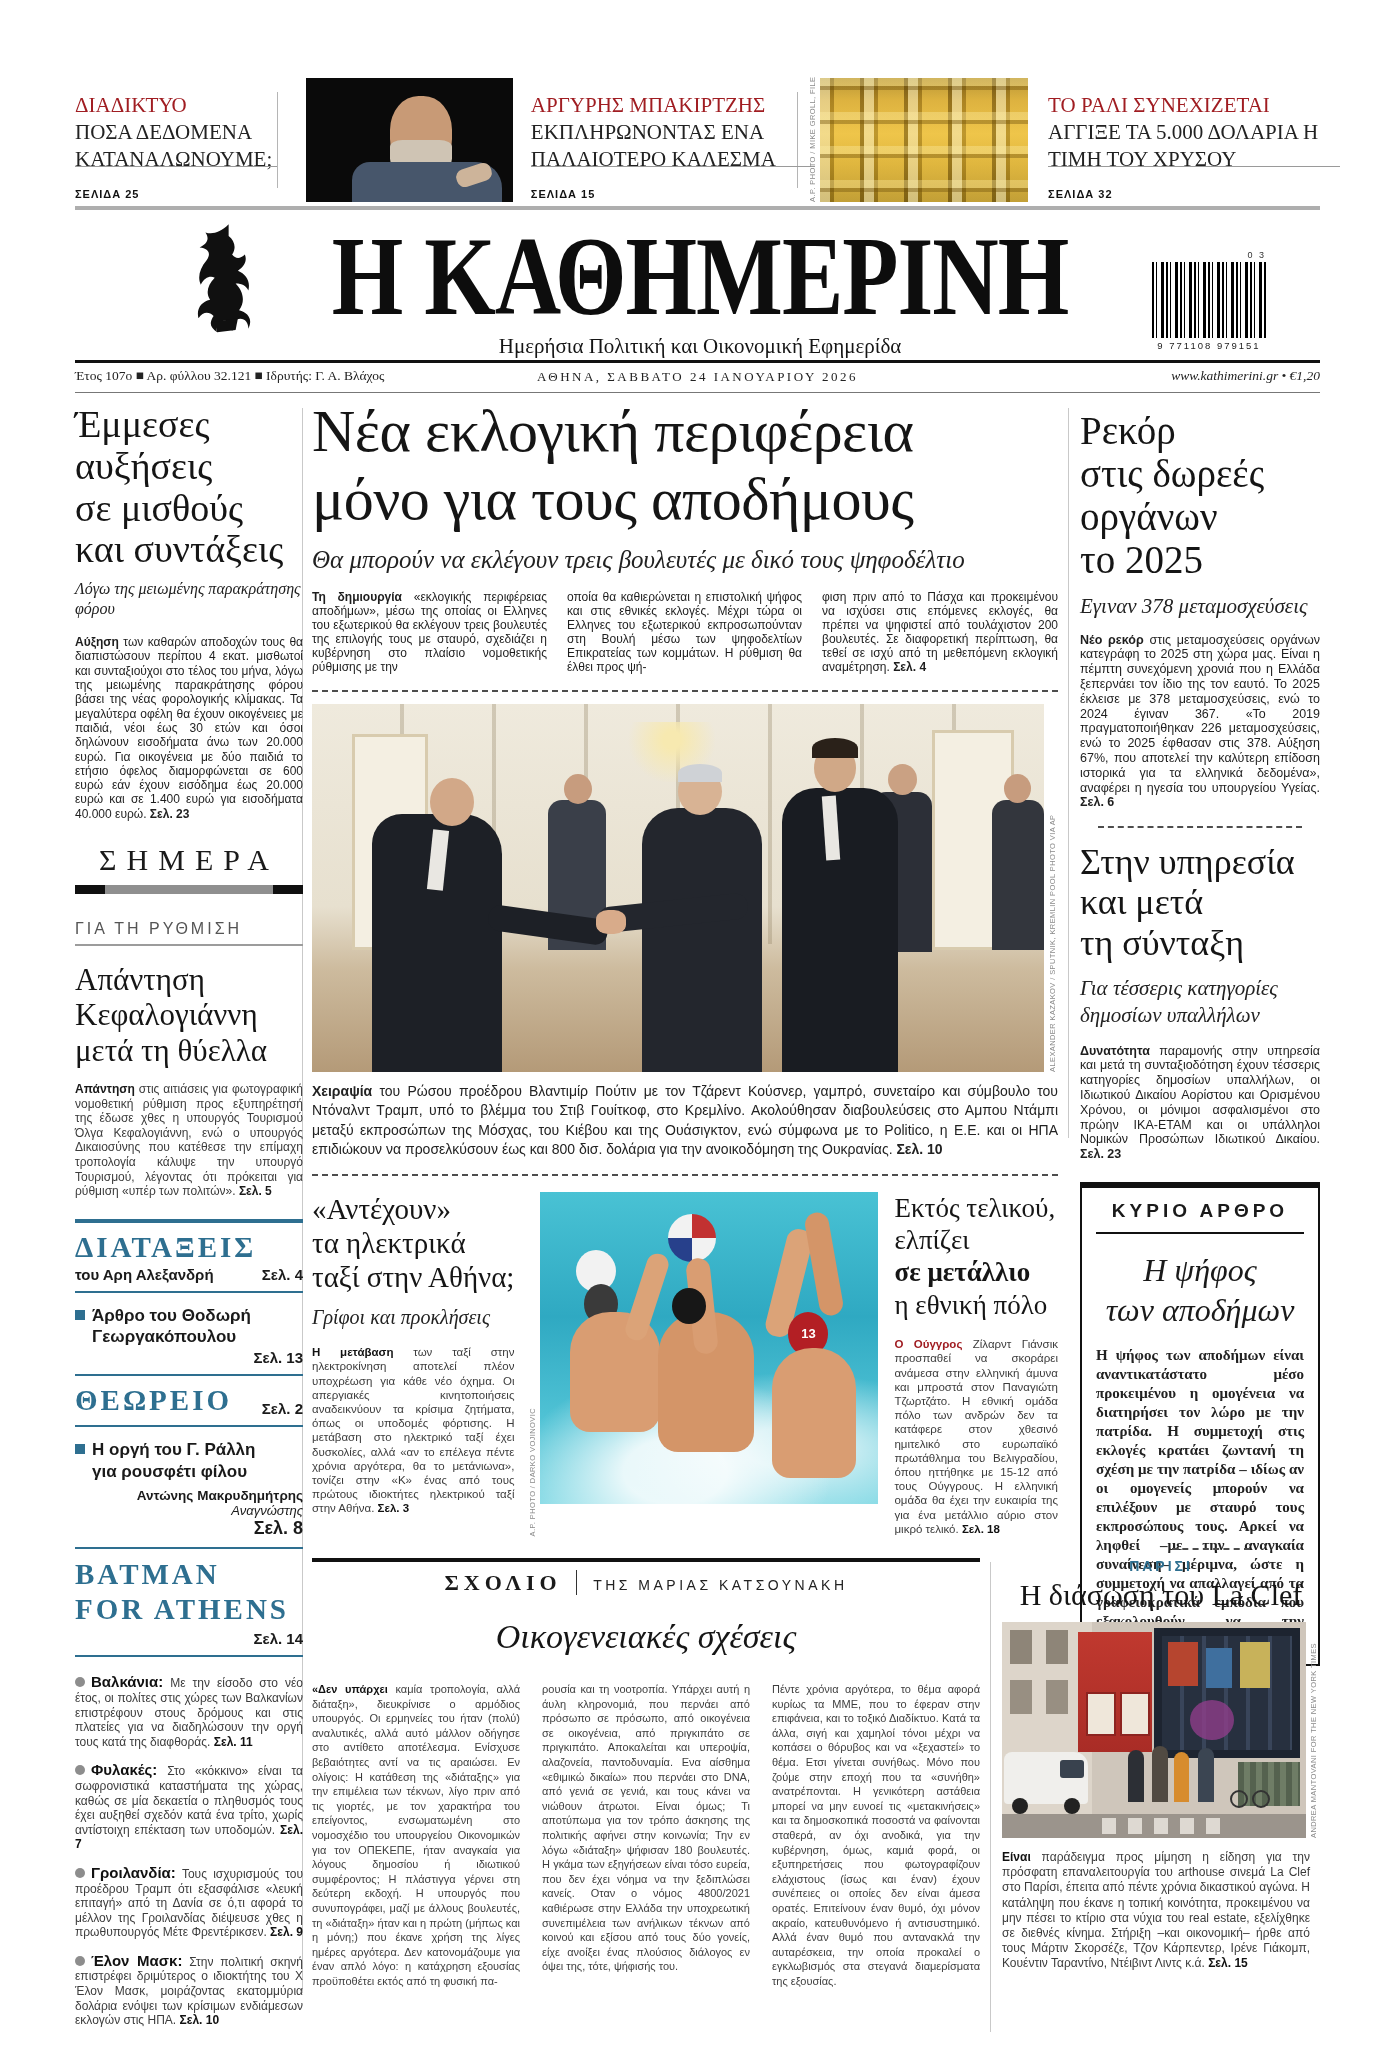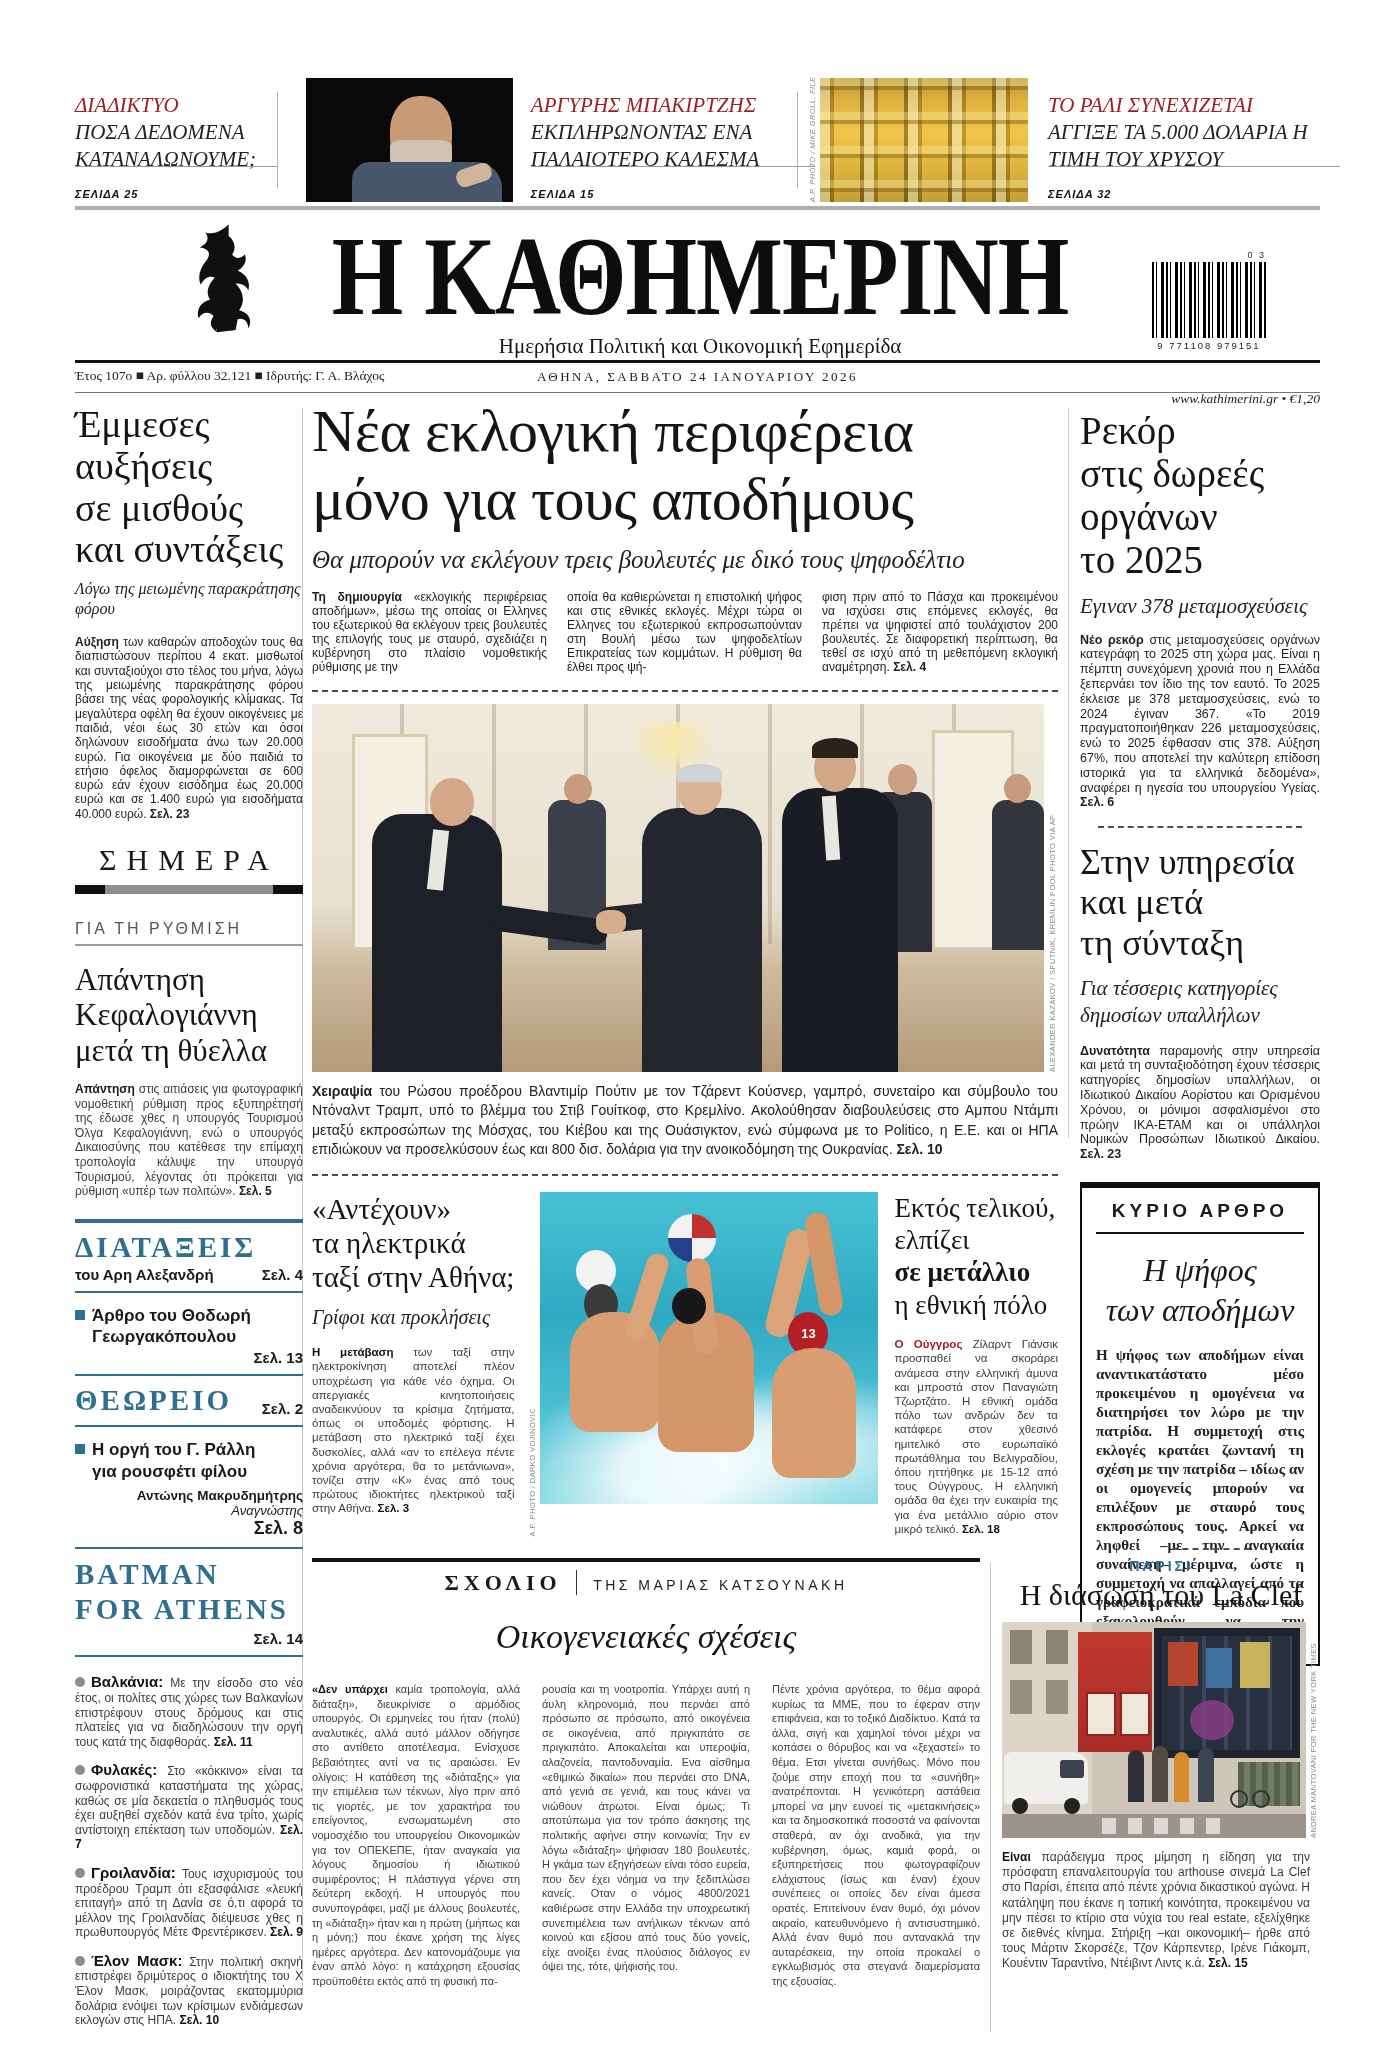--- a/index.html
+++ b/index.html
@@ -38,21 +38,21 @@
   
   .kyrio-box{border:2px solid #111;border-top-width:6px;padding:12px 14px 14px;}
   
   .ph{position:relative;overflow:hidden;}
   .suit{position:absolute;background:#23242b;border-radius:14px 14px 0 0;}
   .head{position:absolute;background:#c79c7e;border-radius:50%;}
 </style>
 </head>
 <body>
 
-<div class="abs" style="left:75px;top:78px;width:1245px;height:124px;display:flex;font-style:italic;">
+<div class="abs" style="left:75px;top:78px;width:1245px;height:124px;display:flex;">
   <div class="tcell" style="width:212px;padding-top:14px;height:124px;">
     <span class="teaser-kicker">ΔΙΑΔΙΚΤΥΟ</span>
     <span class="teaser-title">ΠΟΣΑ ΔΕΔΟΜΕΝΑ ΚΑΤΑΝΑΛΩΝΟΥΜΕ;</span>
     <span class="teaser-page">ΣΕΛΙΔΑ 25</span>
   </div>
   <div class="vdiv"></div>
   <div class="ph" style="width:218px;height:124px;margin-left:28px;background:#0a0a0a;">
     <div class="abs" style="left:84px;top:18px;width:62px;height:74px;background:#c89a76;border-radius:46% 46% 42% 42%;"></div>
     <div class="abs" style="left:84px;top:62px;width:62px;height:34px;background:#cfc4b4;border-radius:20% 20% 45% 45%;"></div>
     <div class="abs" style="left:46px;top:84px;width:150px;height:40px;background:#47566b;border-radius:18px 26px 0 0;"></div>
@@ -95,21 +95,21 @@
        background:repeating-linear-gradient(90deg,#000 0 2px,#fff 2px 4px,#000 4px 5px,#fff 5px 9px,#000 9px 12px,#fff 12px 14px);"></div>
   <div style="font-size:9.5px;letter-spacing:2px;color:#222;margin-top:2px;text-align:center;white-space:nowrap;">9 771108 979151</div>
 </div>
 <div class="abs serif" style="left:320px;top:334px;width:760px;text-align:center;font-size:21px;color:#151515;">Ημερήσια Πολιτική και Οικονομική Εφημερίδα</div>
 
 <div class="abs blackrule" style="left:75px;top:360px;width:1245px;height:3px;"></div>
 
 <div class="abs" style="left:75px;top:366px;width:1245px;height:22px;">
   <span class="dl-left abs" style="left:0;top:2px;">Έτος 107ο ■ Αρ. φύλλου 32.121 ■ Ιδρυτής: Γ. Α. Βλάχος</span>
   <span class="dl-center abs" style="left:0;right:0;top:3px;text-align:center;">ΑΘΗΝΑ, ΣΑΒΒΑΤΟ 24 ΙΑΝΟΥΑΡΙΟΥ 2026</span>
-  <span class="dl-right abs" style="right:0;top:2px;margin-top:23px;">www.kathimerini.gr • €1,20</span>
+  <span class="dl-right abs" style="right:0;top:2px;">www.kathimerini.gr • €1,20</span>
 </div>
 <div class="abs" style="left:75px;top:392px;width:1245px;height:1px;background:#777;"></div>
 
 <div class="abs hairline" style="left:302px;top:408px;width:1px;height:1585px;"></div>
 <div class="abs hairline" style="left:1068px;top:408px;width:1px;height:730px;"></div>
 <div class="abs hairline" style="left:990px;top:1562px;width:1px;height:470px;"></div>
 
 <div class="abs" style="left:75px;top:404px;width:228px;">
   <h1 class="h-serif" style="font-size:38px;line-height:1.1;">
     <span style="display:block;">Έμμεσες</span>

